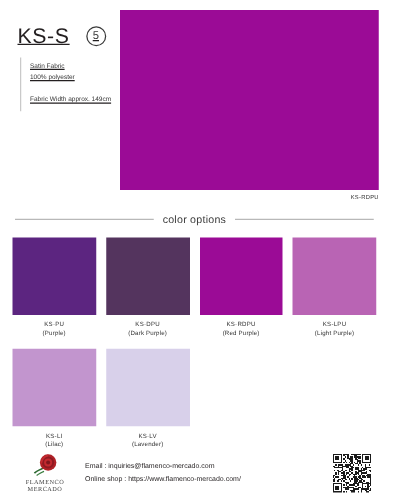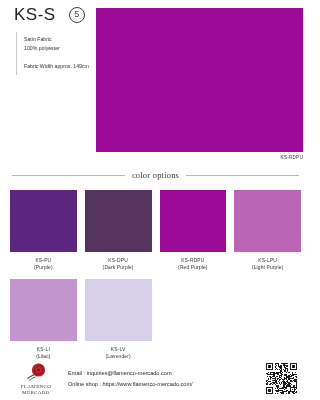--- a/index.html
+++ b/index.html
@@ -17,22 +17,23 @@
   }
 
   
   .header {
     position: relative;
     height: 165px;
   }
   .title-block {
     position: absolute;
     left: 14px;
-    top: 6px;
+    top: 20px;
     width: 160px;
+    text-decoration: underline;
   }
   .title-row {
     display: flex;
     align-items: center;
     gap: 13px;
   }
   .title {
     font-size: 17px;
     letter-spacing: 0.5px;
     font-weight: 400;
@@ -88,21 +89,20 @@
     color: #333333;
   }
 
   
   .divider {
     display: flex;
     align-items: center;
     gap: 7px;
     padding: 0 12px;
     margin-top: 5px;
-    font-family: Liberation Serif, serif;
   }
   .divider .rule {
     flex: 1;
     height: 1px;
     background: #b8b8b8;
   }
   .divider .label {
     font-size: 8.5px;
     color: #3a3a3a;
     letter-spacing: 0.2px;

